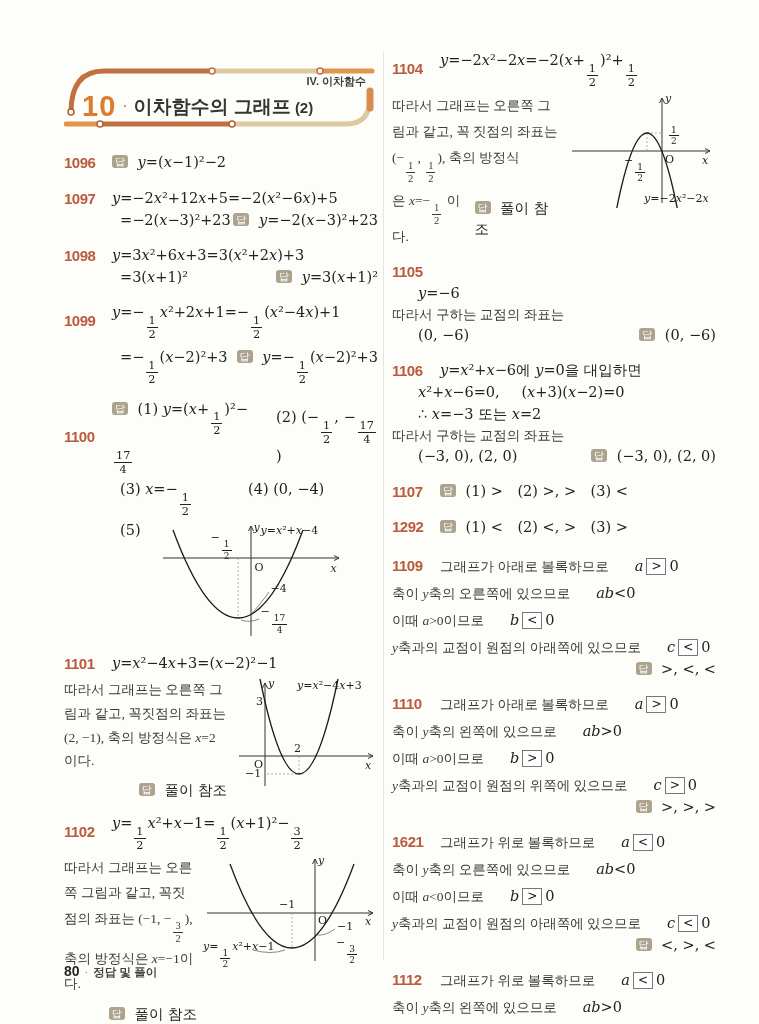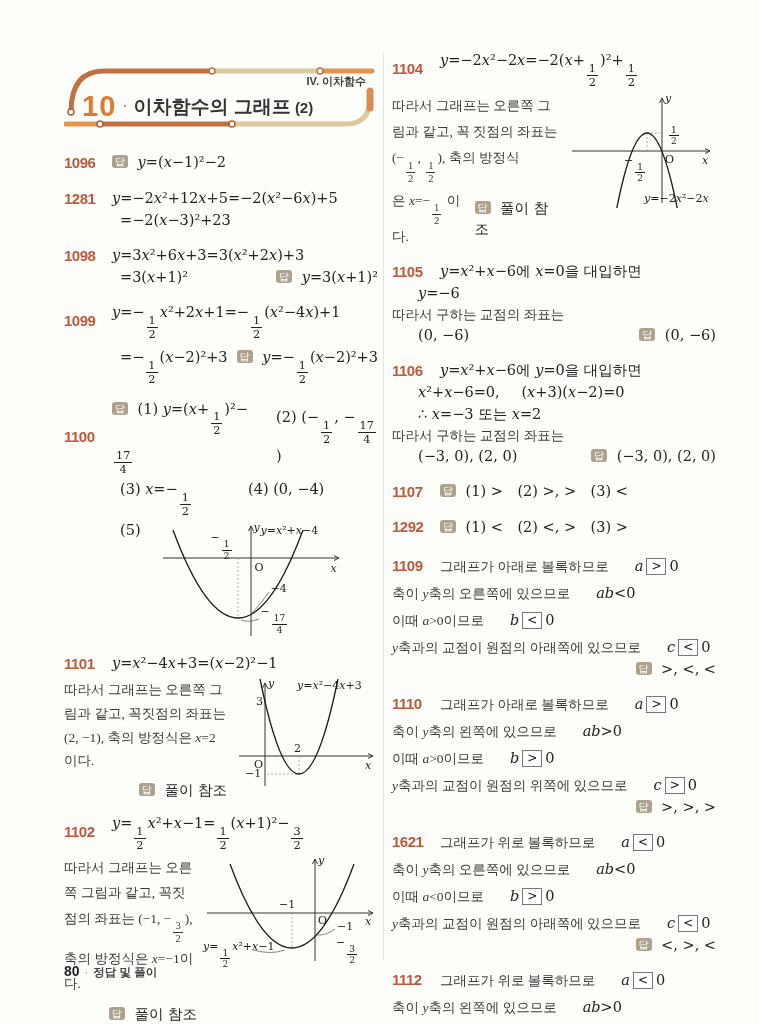--- a/index.html
+++ b/index.html
@@ -94,25 +94,26 @@
 
     <section class="problem">
       <div class="pline">
         <span class="prob-num">1096</span>
         <span class="math"><span class="ans-icon">답</span> <i>y</i>=(<i>x</i>−1)²−2</span>
       </div>
     </section>
 
     <section class="problem">
       <div class="pline">
-        <span class="prob-num">1281</span>
+        <span class="prob-num">1097</span>
         <span class="math"><i>y</i>=−2<i>x</i>²+12<i>x</i>+5=−2(<i>x</i>²−6<i>x</i>)+5</span>
       </div>
       <div class="pline between">
         <span class="math ind">=−2(<i>x</i>−3)²+23</span>
+        <span class="math"><span class="ans-icon">답</span> <i>y</i>=−2(<i>x</i>−3)²+23</span>
       </div>
     </section>
 
     <section class="problem">
       <div class="pline">
         <span class="prob-num">1098</span>
         <span class="math"><i>y</i>=3<i>x</i>²+6<i>x</i>+3=3(<i>x</i>²+2<i>x</i>)+3</span>
       </div>
       <div class="pline between">
         <span class="math ind">=3(<i>x</i>+1)²</span>
@@ -333,21 +334,20 @@
           <span class="glabel" style="left:99px;top:61px;">O</span>
           <span class="glabel" style="left:136px;top:62px;"><i>x</i></span>
           <span class="glabel" style="left:78px;top:100px;"><i>y</i>=−2<i>x</i>²−2<i>x</i></span>
         </div>
       </div>
     </section>
 
     <section class="problem">
       <div class="pline">
         <span class="prob-num">1105</span>
-        <span class="math"><i>y</i>=<i>x</i>²+<i>x</i>−6에 <i>x</i>=0을 대입하면</span>
       </div>
       <div class="pline">
           <span class="math ind" style="padding-left:26px;"><i>y</i>=−6</span>
         </div>
       <div class="pline">
           <span class="ko">따라서 구하는 교점의 좌표는</span>
         </div>
       <div class="pline between">
         <span class="math" style="padding-left:26px;">(0, −6)</span>
         <span class="math"><span class="ans-icon">답</span> (0, −6)</span>

